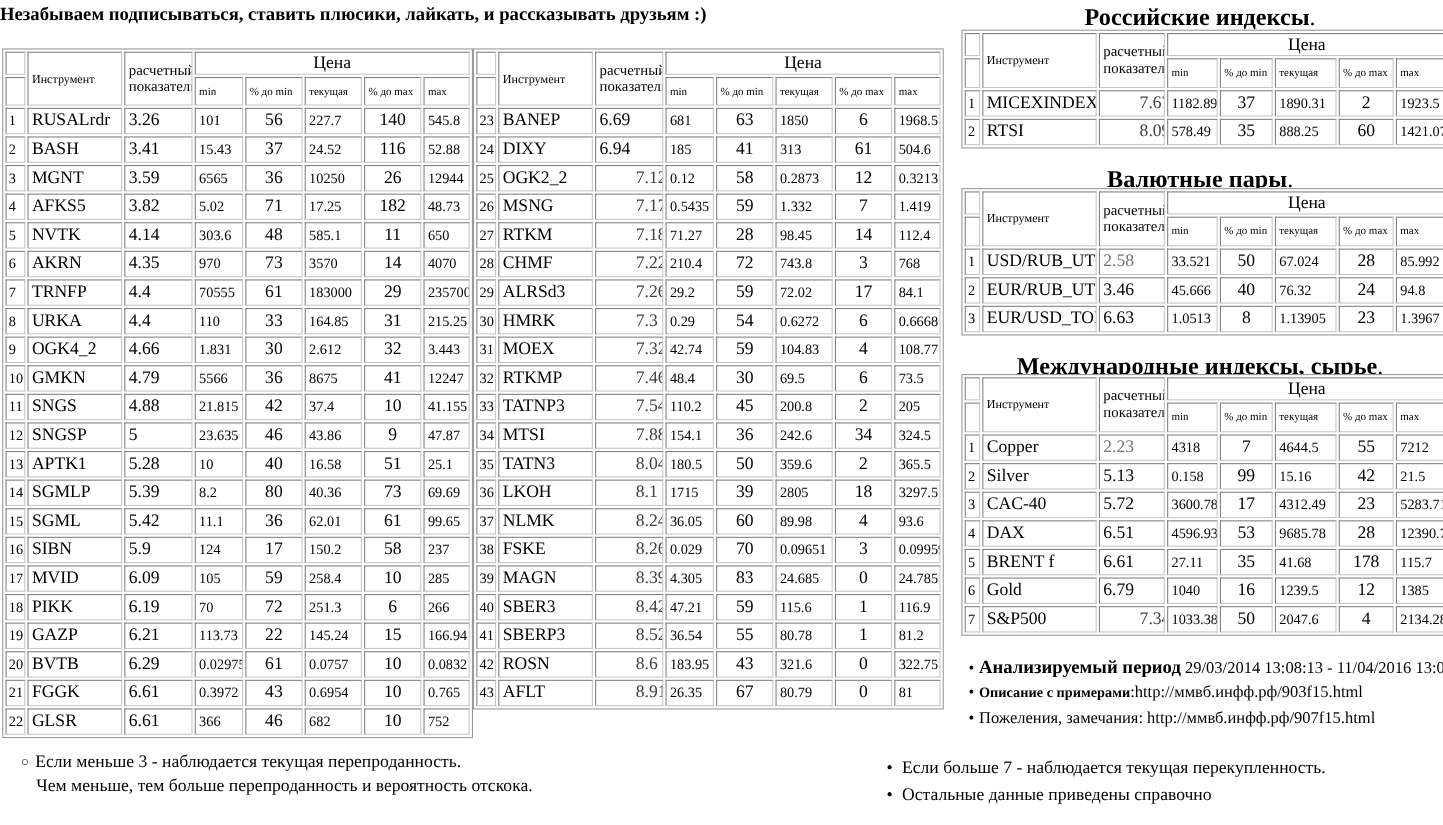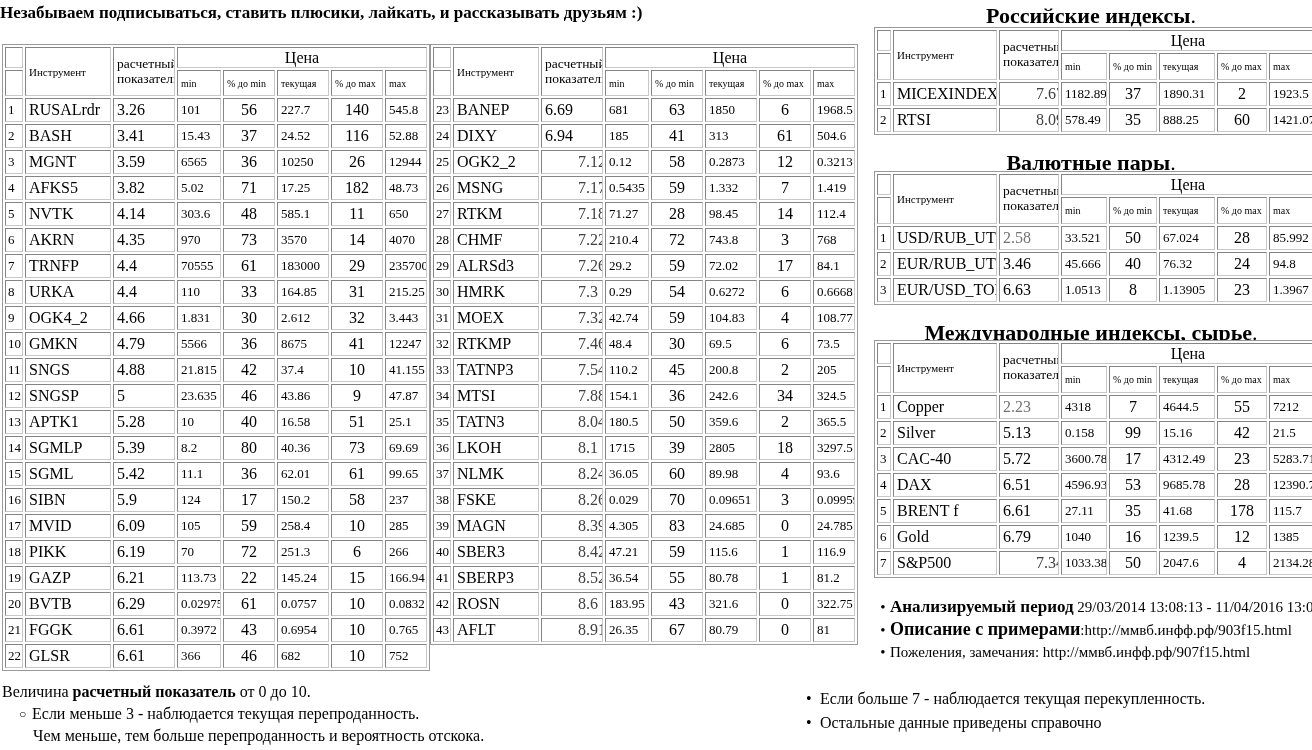--- a/index.html
+++ b/index.html
@@ -47,21 +47,21 @@
   .idx thead tr:first-child td,.idx thead tr:first-child th{height:19px;}
   .idx thead tr:nth-child(2) td,.idx thead tr:nth-child(2) th{height:25px;}
 
   
   .sec-title{width:438px;text-align:center;font-size:22px;font-weight:bold;}
   .sec-title .tail{font-weight:normal;}
 
   .notes .note{line-height:22px;font-size:15px;white-space:nowrap;}
   .notes .bul{display:inline-block;width:14px;text-align:center;}
   .notes .lbl{font-weight:bold;font-size:17px;}
-  .notes .note:nth-child(2) .lbl{font-size:18px;}
+  .notes .note:nth-child(2) .lbl{font-size:13px;}
 
   
   .footer-left{left:2px;top:681px;width:520px;font-size:16px;line-height:22px;}
   .footer-left .ln2 .circ{display:inline-block;width:13px;margin-left:17px;font-size:12px;vertical-align:1px;}
   .footer-left .ln3{padding-left:31px;}
 
   .footer-right{left:806px;top:687px;width:506px;font-size:16px;line-height:24px;}
   .footer-right .bul{display:inline-block;width:14px;}
   .footer-right .ln2{padding-left:2px;}
 </style>
@@ -780,21 +780,20 @@
     </tbody>
 </table>
 
 <div class="abs notes" style="left:876px;top:596px;width:434px;">
   <div class="note"><span class="bul">•</span><span class="lbl">Анализируемый период</span><span class="txt"> 29/03/2014 13:08:13 - 11/04/2016 13:08:14</span></div>
   <div class="note"><span class="bul">•</span><span class="lbl">Описание с примерами</span><span class="txt">:http://ммвб.инфф.рф/903f15.html</span></div>
   <div class="note"><span class="bul">•</span><span class="lbl"></span><span class="txt">Пожеления, замечания: http://ммвб.инфф.рф/907f15.html</span></div>
 </div>
 
 <div class="abs footer-left">
-  <div class="ln1"><span>Величина </span><span class="b">расчетный показатель</span><span> от 0 до 10.</span></div>
   <div class="ln2"><span class="circ">○</span><span>Если меньше 3 - наблюдается текущая перепроданность.</span></div>
   <div class="ln3">Чем меньше, тем больше перепроданность и вероятность отскока.</div>
 </div>
 
 <div class="abs footer-right">
   <div class="ln1"><span class="bul">•</span><span>Если больше 7 - наблюдается текущая перекупленность.</span></div>
   <div class="ln3"><span class="bul">•</span><span>Остальные данные приведены справочно</span></div>
 </div>
 
 </body></html>

